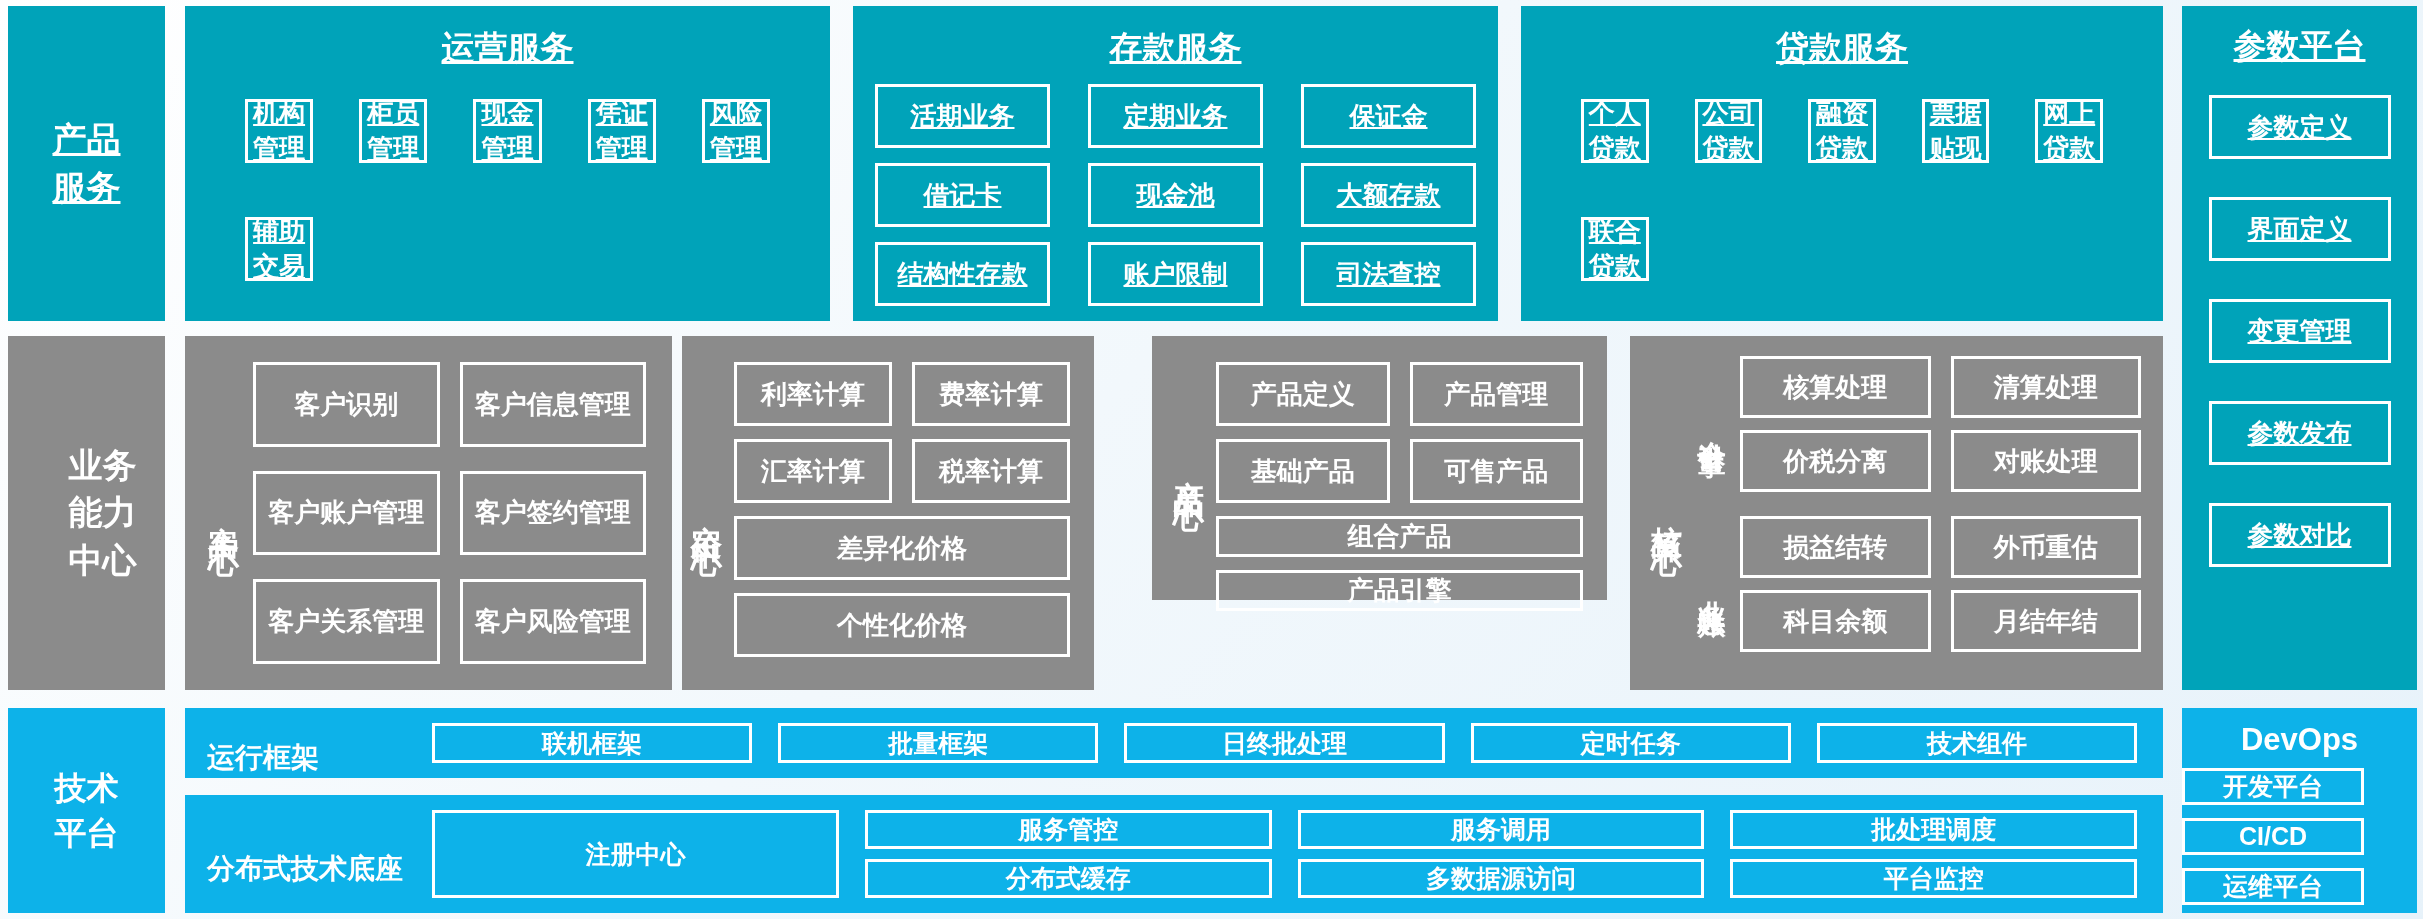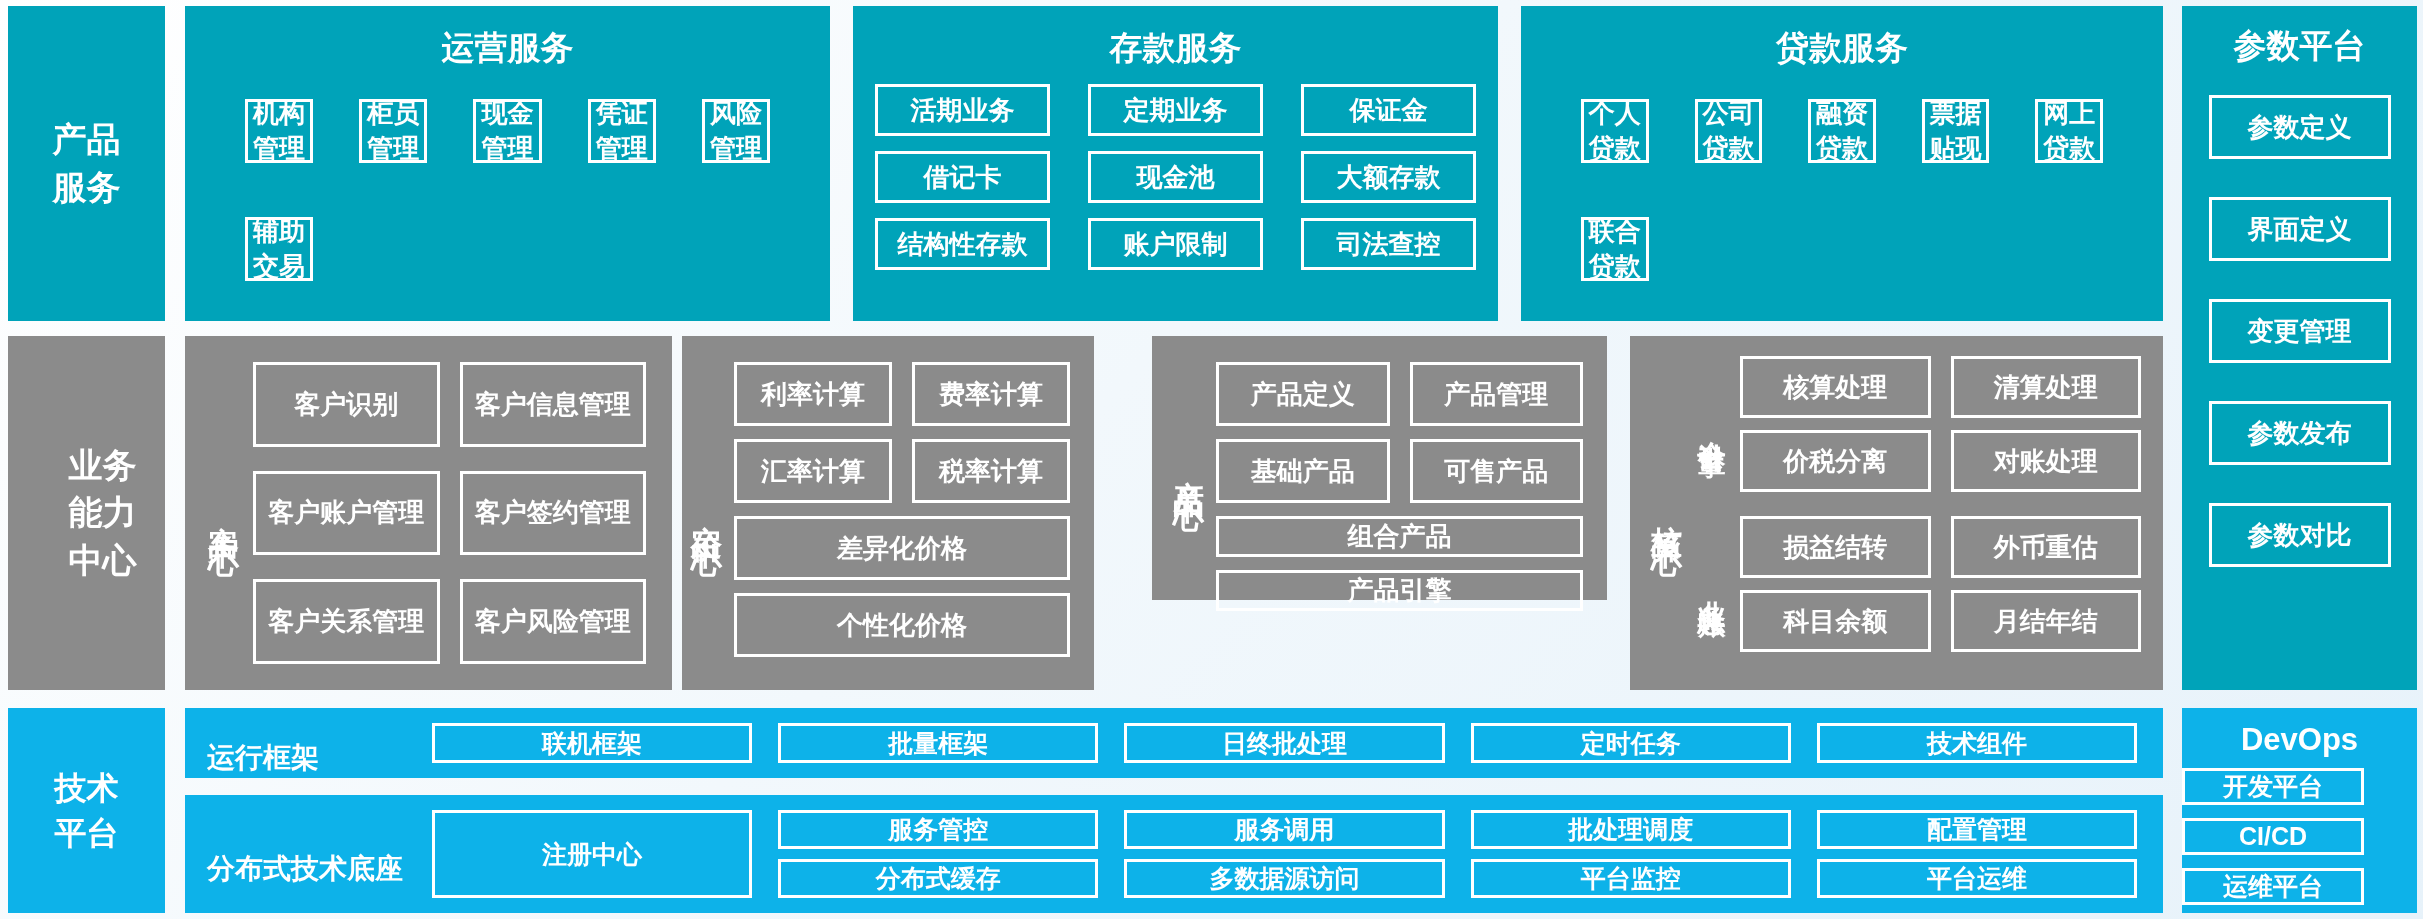--- a/index.html
+++ b/index.html
@@ -9,21 +9,21 @@
   }
   .page{
     position:relative;
     width:2423px;height:919px;
     background:linear-gradient(135deg,#ffffff 0%,#f2f8fc 45%,#e7f2fa 100%);
     overflow:hidden;
     color:#fff;
     font-weight:bold;
   }
   .abs{position:absolute;box-sizing:border-box;}
-  .teal{background:var(--teal,#00a3b9);}
+  .teal{background:var(--teal,#00a3b9);text-decoration:underline;}
   .gray{background:var(--gray,#8b8b8b);}
   .blue{background:var(--blue,#0db2e9);}
 
   
   .rail{display:flex;align-items:center;justify-content:center;text-align:center;}
   .rail-label{font-size:34px;line-height:1.4;white-space:pre-line;}
 
   
   .sec-title{margin-top:20px;text-align:center;font-size:33px;}
 
@@ -32,21 +32,21 @@
     border:3px solid #fff;
     display:flex;align-items:center;justify-content:center;
     font-size:26px;color:#fff;box-sizing:border-box;
     text-align:center;
   }
 
   
   .grid3-loose{display:grid;grid-template-columns:repeat(5,1fr);column-gap:46px;row-gap:54px;padding:0 60px;margin-top:28px;}
   .grid3-loose .wbox{height:64px;}
   .grid3-tight{display:grid;grid-template-columns:repeat(3,1fr);column-gap:38px;row-gap:15px;padding:0 22px;margin-top:13px;}
-  .grid3-tight .wbox{height:52px;}
+  .grid3-tight .wbox{height:64px;}
 
   
   .vstack{display:flex;flex-direction:column;align-items:center;}
   .vstack .wbox{width:182px;}
 
   
   .cap-sec{display:flex;}
   .vlabel{
     writing-mode:vertical-rl;text-orientation:upright;
     display:flex;align-items:center;justify-content:center;
@@ -233,24 +233,20 @@
         <div class="wbox">分布式缓存</div>
       </div>
       <div class="dist-col">
         <div class="wbox">服务调用</div>
         <div class="wbox">多数据源访问</div>
       </div>
       <div class="dist-col">
         <div class="wbox">批处理调度</div>
         <div class="wbox">平台监控</div>
       </div>
-      <div class="dist-col">
-        <div class="wbox">配置管理</div>
-        <div class="wbox">平台运维</div>
-      </div>
     </div>
   </div>
 
   <div class="abs blue" style="left:2182px;top:708px;width:235px;height:205px;">
     <div class="devops-title">DevOps</div>
     <div class="devops-stack">
       <div class="wbox">开发平台</div>
       <div class="wbox">CI/CD</div>
       <div class="wbox">运维平台</div>
     </div>

